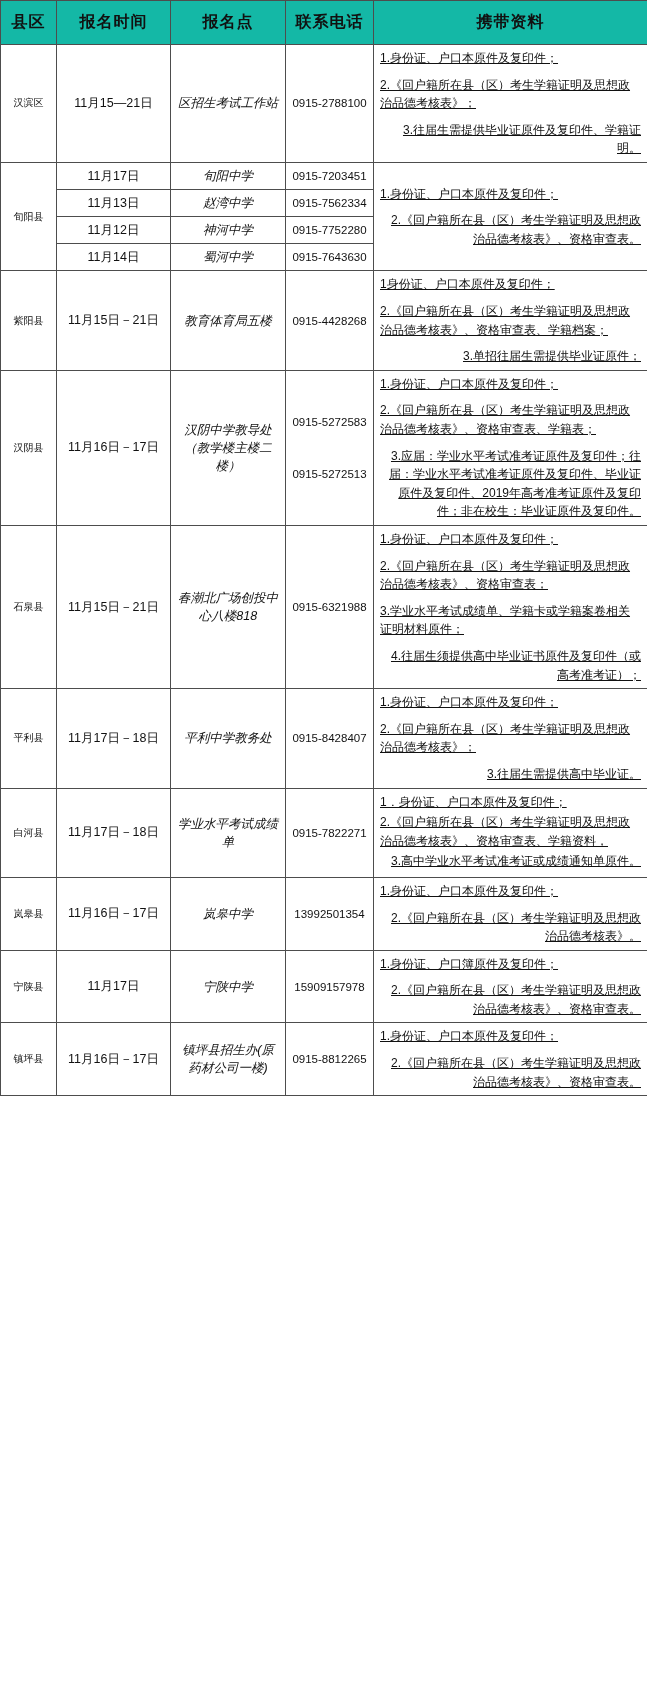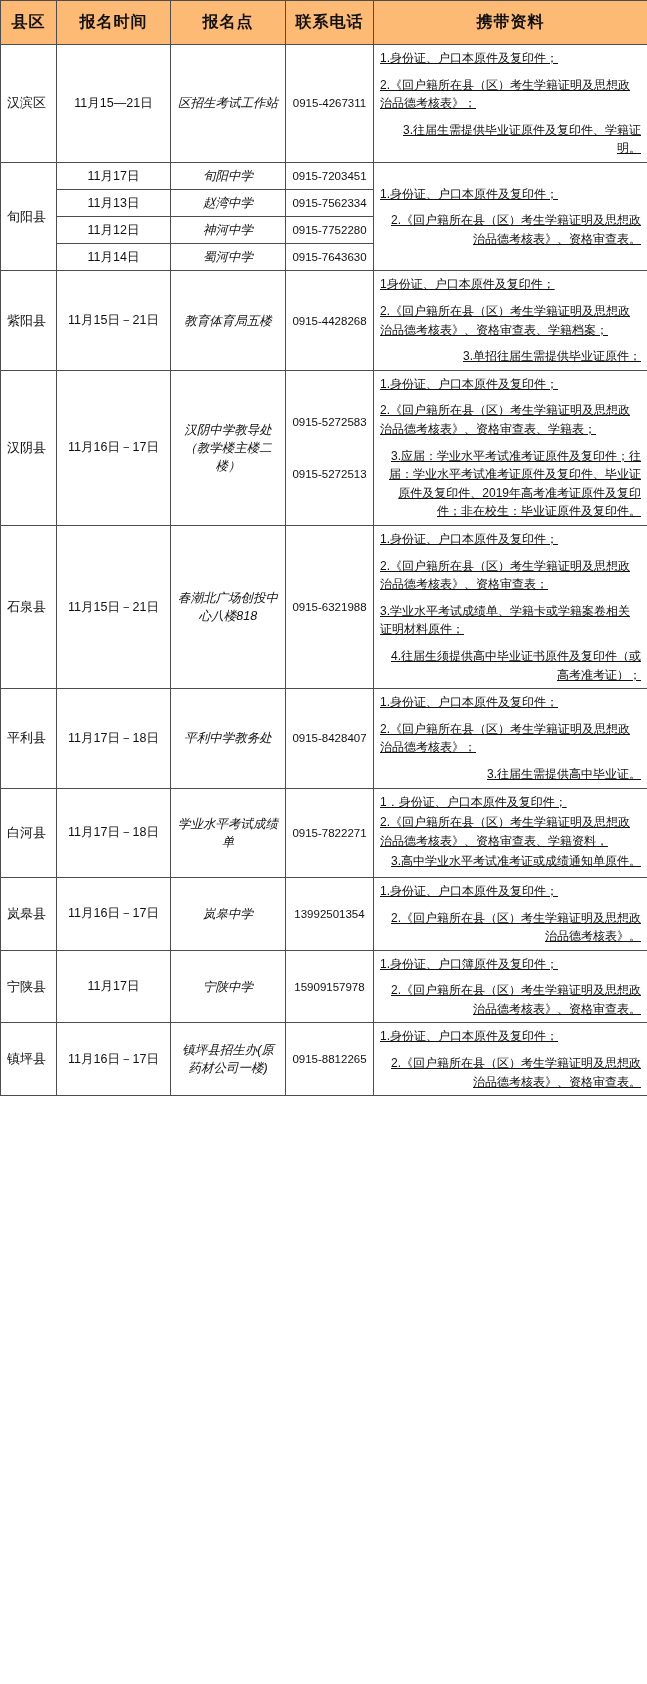--- a/index.html
+++ b/index.html
@@ -21,36 +21,37 @@
     table-layout: fixed;
   }
   table.reg-table th,
   table.reg-table td {
     border: 1px solid #4d4d4d;
     vertical-align: middle;
     padding: 4px 6px;
     box-sizing: border-box;
   }
   table.reg-table thead th {
-    background: #fdba74;
+    background: #14b8a6;
     font-size: 16px;
     font-weight: bold;
     text-align: center;
     height: 44px;
     letter-spacing: 1px;
     margin-top: 16px;
   }
   col.c-county { width: 56px; }
   col.c-date   { width: 114px; }
   col.c-site   { width: 115px; }
   col.c-phone  { width: 88px; }
   col.c-docs   { width: 274px; }
 
   td.county {
-    font-size: 13px;
+    text-align: center;
+    font-size: 10px;
     white-space: nowrap;
   }
   td.date {
     text-align: center;
     font-size: 12.5px;
     white-space: nowrap;
   }
   td.site {
     text-align: center;
     font-size: 12.5px;
@@ -116,21 +117,21 @@
         <th>联系电话</th>
         <th>携带资料</th>
       </tr>
     </thead>
     <tbody>
 
       <tr>
         <td class="county">汉滨区</td>
         <td class="date">11月15—21日</td>
         <td class="site">区招生考试工作站</td>
-        <td class="phone">0915-4267311</td>
+        <td class="phone">0915-2788100</td>
         <td class="docs">
           <p class="line">1.身份证、户口本原件及复印件；</p>
           <p class="line">2.《回户籍所在县（区）考生学籍证明及思想政治品德考核表》；</p>
           <p class="line">3.往届生需提供毕业证原件及复印件、学籍证明。</p>
         </td>
       </tr>
 
       <tr>
         <td class="county mid" rowspan="4">旬阳县</td>
         <td class="date">11月17日</td>

